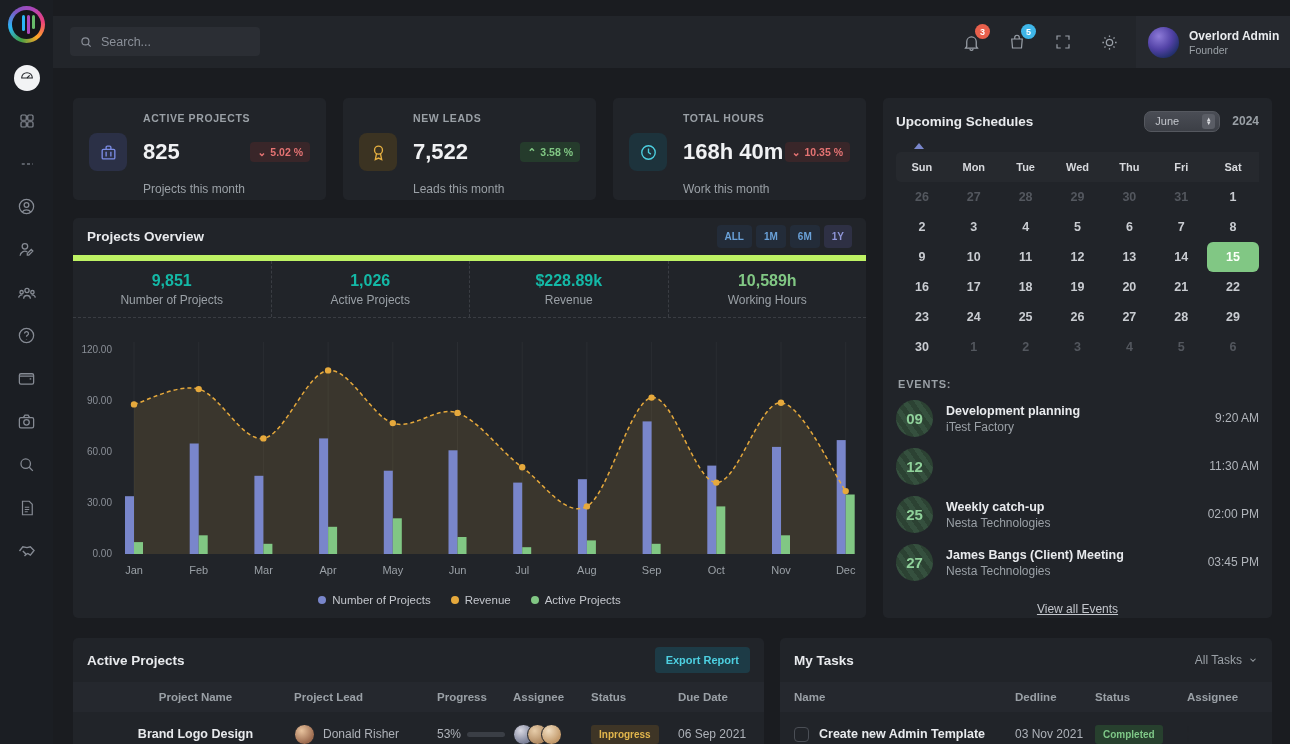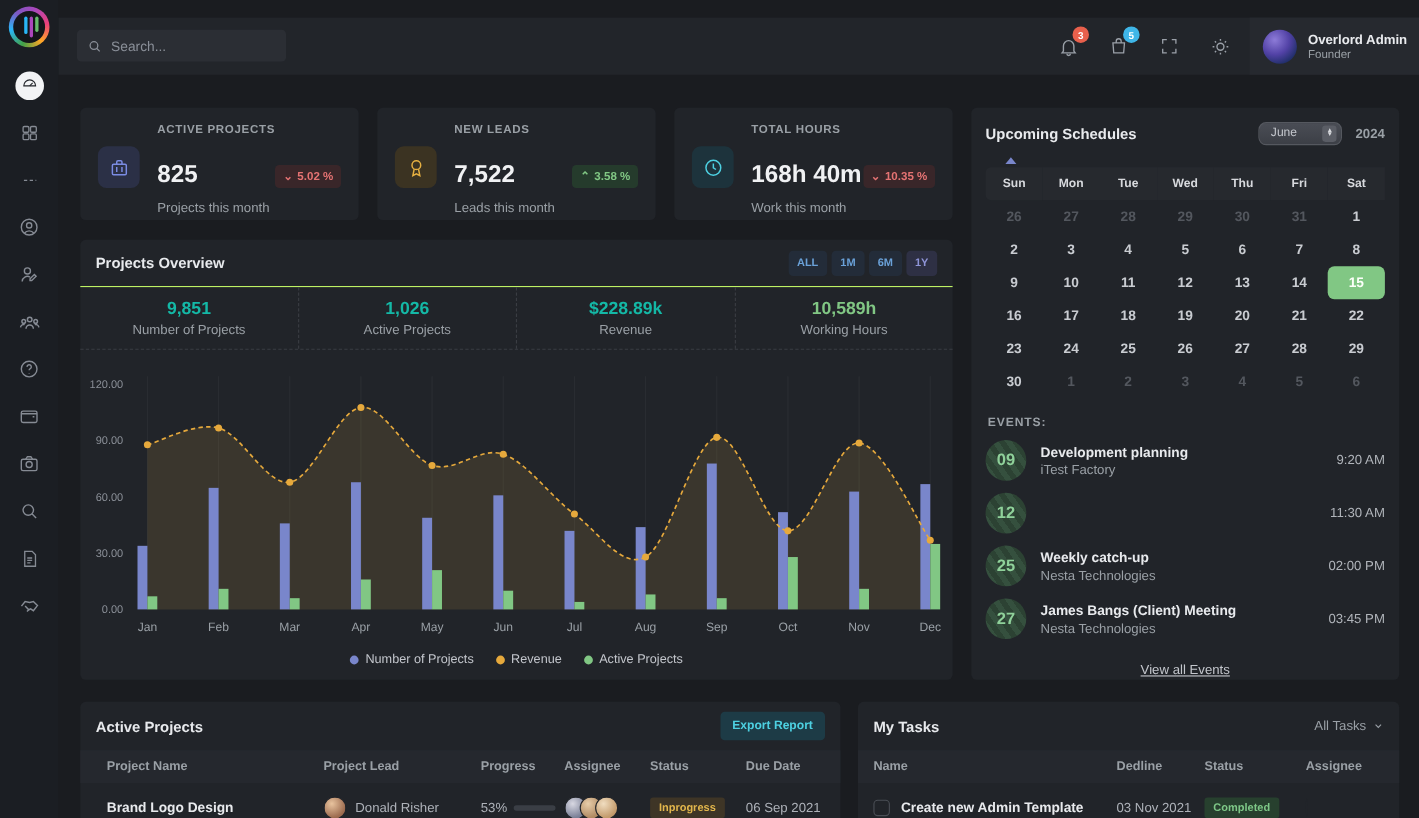--- a/index.html
+++ b/index.html
@@ -49,36 +49,36 @@
     display:flex; align-items:center; justify-content:space-between; padding:0 18px; }
   .pg-title { font-size:12.5px; font-weight:bold; letter-spacing:.6px; color:#e8eaed; }
   .crumbs { font-size:12px; color:#9aa0a6; display:flex; gap:8px; align-items:center; }
   .crumbs .c1 { color:#c9ccd1; }
 
   .panel { position:absolute; background:#212429; border-radius:5px; }
 
   
   .card { position:absolute; top:98px; width:253px; height:102px; background:#212429; border-radius:5px; padding:14px 16px 0 16px; }
   .card-label { font-size:10.5px; font-weight:bold; letter-spacing:.6px; color:#9aa0a6; margin-left:54px; }
-  .card-row { display:flex; align-items:flex-end; margin-top:9px; }
+  .card-row { display:flex; align-items:center; margin-top:9px; }
   .ic-sq { width:38px; height:38px; border-radius:8px; display:flex; align-items:center; justify-content:center; }
   .ic-sq.blue { background:#2b3046; } .ic-sq.blue svg { stroke:#7b8ce4; }
   .ic-sq.yellow { background:#3b3322; } .ic-sq.yellow svg { stroke:#e6b041; }
   .ic-sq.cyan { background:#1d333c; } .ic-sq.cyan svg { stroke:#4dd0e1; }
   .ic-sq svg { fill:none; stroke-width:1.7; }
   .card-val { font-size:22px; font-weight:bold; color:#f0f1f3; margin-left:16px; }
   .delta { margin-left:auto; font-size:10.5px; font-weight:bold; border-radius:4px; padding:4px 7px; display:flex; gap:4px; align-items:center; }
   .delta.down { color:#e57373; background:#392629; }
   .delta.up { color:#81c784; background:#253b2c; }
   .card-cap { font-size:12px; color:#9aa0a6; margin-top:11px; margin-left:54px; }
 
   
   .ov { left:73px; top:218px; width:793px; height:400px; }
   .ov-head { height:43px; display:flex; align-items:center; justify-content:space-between;
-    padding:0 14px; border-bottom:1px solid #bef264; }
+    padding:0 14px; border-bottom:6px solid #bef264; }
   .ov-title { font-size:13.5px; font-weight:bold; color:#e8eaed; }
   .ranges { display:flex; gap:4px; }
   .rbtn { font-size:10px; font-weight:bold; color:#6aa1d8; background:#232c39; border:none;
     border-radius:4px; padding:6px 8px; cursor:pointer; font-family:"Liberation Sans", sans-serif; }
   .rbtn.active { color:#8f95d8; background:#2e3044; }
   .ov-stats { display:flex; height:57px; border-bottom:1px dashed #3a3d43; }
   .ov-cell { flex:1; display:flex; flex-direction:column; align-items:center; justify-content:center; gap:3px; }
   .ov-cell + .ov-cell { border-left:1px dashed #3a3d43; }
   .ov-val { font-size:16px; font-weight:bold; color:#14b8a6; }
   .ov-val.green { color:#81c784; }
@@ -123,21 +123,21 @@
   .ap { left:73px; top:638px; width:691px; height:130px; }
   .mt { left:780px; top:638px; width:492px; height:130px; }
   .bp-head { height:44px; display:flex; align-items:center; justify-content:space-between; padding:0 14px; }
   .bp-title { font-size:13.5px; font-weight:bold; color:#e8eaed; }
   .export-btn { background:#1d3b46; color:#4dd0e1; border:none; border-radius:4px; font-size:11px;
     font-weight:bold; padding:7px 11px; cursor:pointer; font-family:"Liberation Sans", sans-serif; }
   .alltasks { font-size:12px; color:#9aa0a6; display:flex; align-items:center; gap:6px; cursor:pointer; }
   .thead { height:30px; background:#25282e; display:flex; align-items:center; font-size:11.5px;
     font-weight:bold; color:#9aa0a6; }
   .trow { display:flex; align-items:center; height:44px; font-size:12px; color:#aeb2b9; }
-  .c-name { width:221px; padding-left:24px; } .c-lead { width:143px; } .c-prog { width:76px; }
+  .c-name { width:221px; padding-left:24px;text-align:center; } .c-lead { width:143px; } .c-prog { width:76px; }
   .c-asg { width:78px; } .c-status { width:87px; } .c-due { width:86px; }
   .t-name { width:235px; padding-left:14px; } .t-dl { width:80px; } .t-st { width:92px; } .t-asg { width:67px; }
   .row-name { font-size:12.5px; font-weight:bold; color:#e8eaed; }
   .lead { display:flex; align-items:center; gap:8px; }
   .avatar-sm { width:21px; height:21px; border-radius:50%; border:1.5px solid #212429; flex:none;
     background:radial-gradient(circle at 35% 30%,#e8c39e,#9c6b4f 70%); }
   .avatar-sm.a2 { background:radial-gradient(circle at 35% 30%,#d8d8e2,#7a7f96 70%); }
   .avatar-sm.a3 { background:radial-gradient(circle at 35% 30%,#e7cdaa,#b08a62 70%); }
   .avatar-sm.a4 { background:radial-gradient(circle at 35% 30%,#f0ddc0,#c39a6b 70%); }
   .stack { display:flex; } .stack .avatar-sm + .avatar-sm { margin-left:-7px; }

